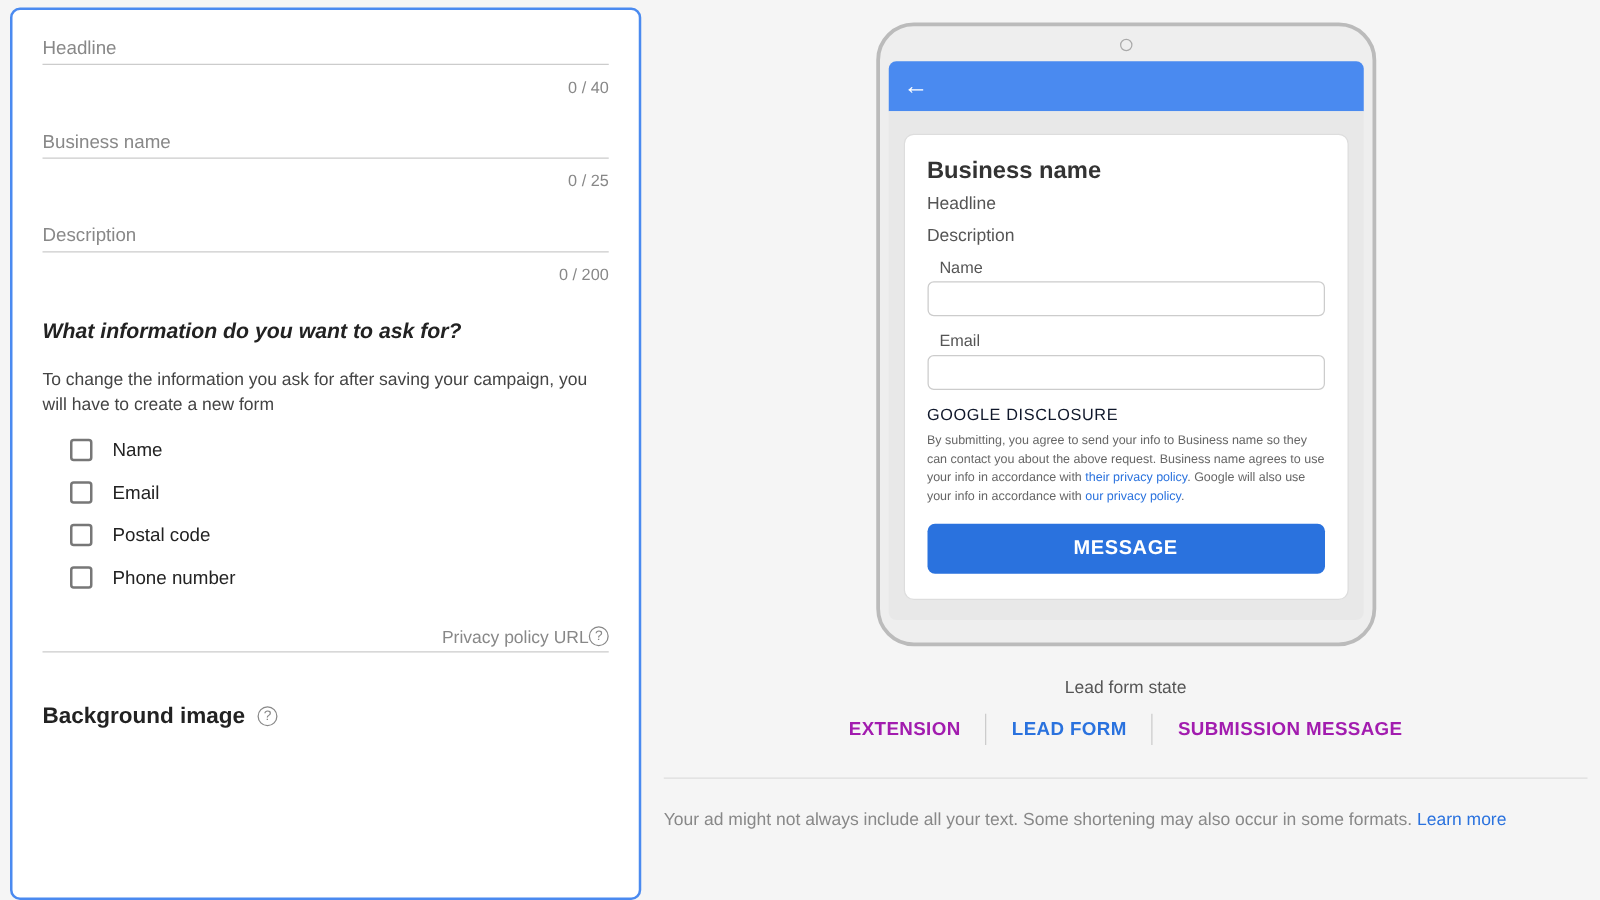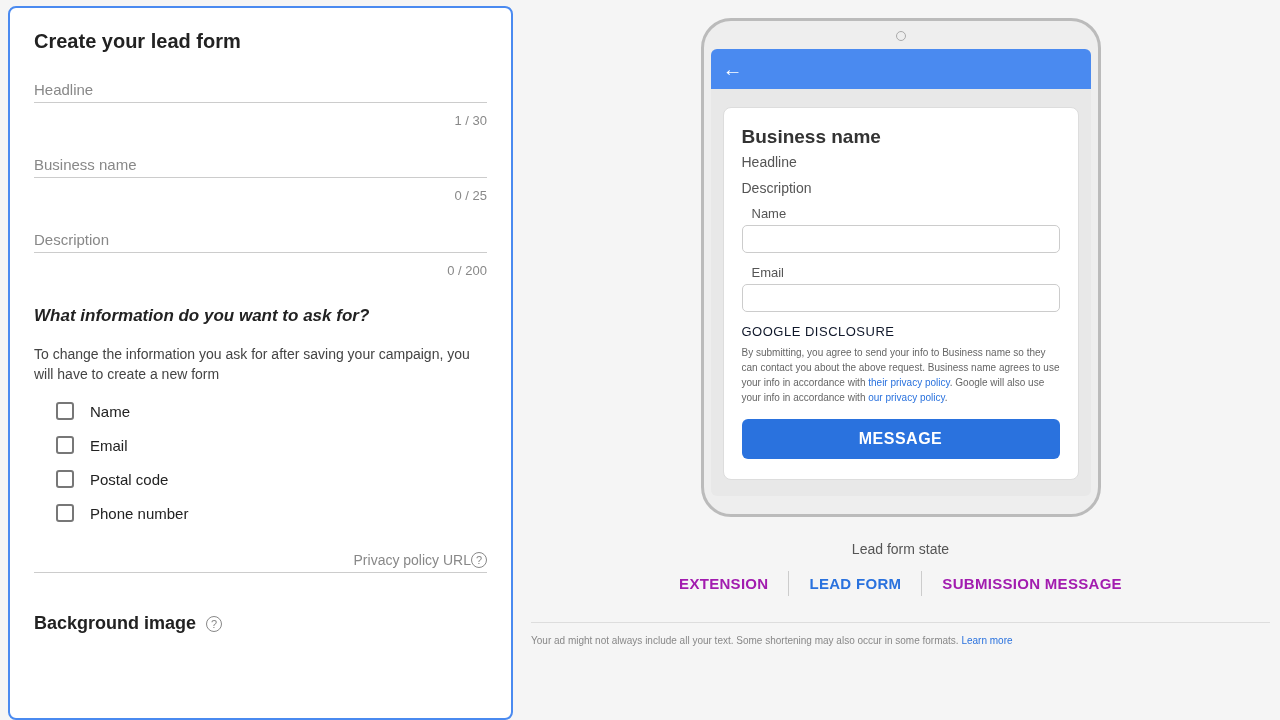--- a/index.html
+++ b/index.html
@@ -234,35 +234,34 @@
     padding: 4px 20px;
     letter-spacing: 0.3px;
   }
   .tab-item.active { color: #2a72de; }
   .tab-sep {
     width: 1px;
     background: #ccc;
   }
   .footer-note {
     border-top: 1px solid #ddd;
-    padding-top: 12px;
-    font-size: 10px;
+    padding-top: 24px;
+    font-size: 14px;
     color: #888;
   }
   .footer-link { color: #2a72de; }
 </style>
 </head>
 <body>
 
 <div class="left-panel">
-  <div class="panel-title">Create your lead form</div>
 
   <div class="field-block">
     <div class="field-label">Headline</div>
-    <div class="char-count">1 / 30</div>
+    <div class="char-count">0 / 40</div>
   </div>
 
   <div class="field-block">
     <div class="field-label">Business name</div>
     <div class="char-count">0 / 25</div>
   </div>
 
   <div class="field-block">
     <div class="field-label">Description</div>
     <div class="char-count">0 / 200</div>

